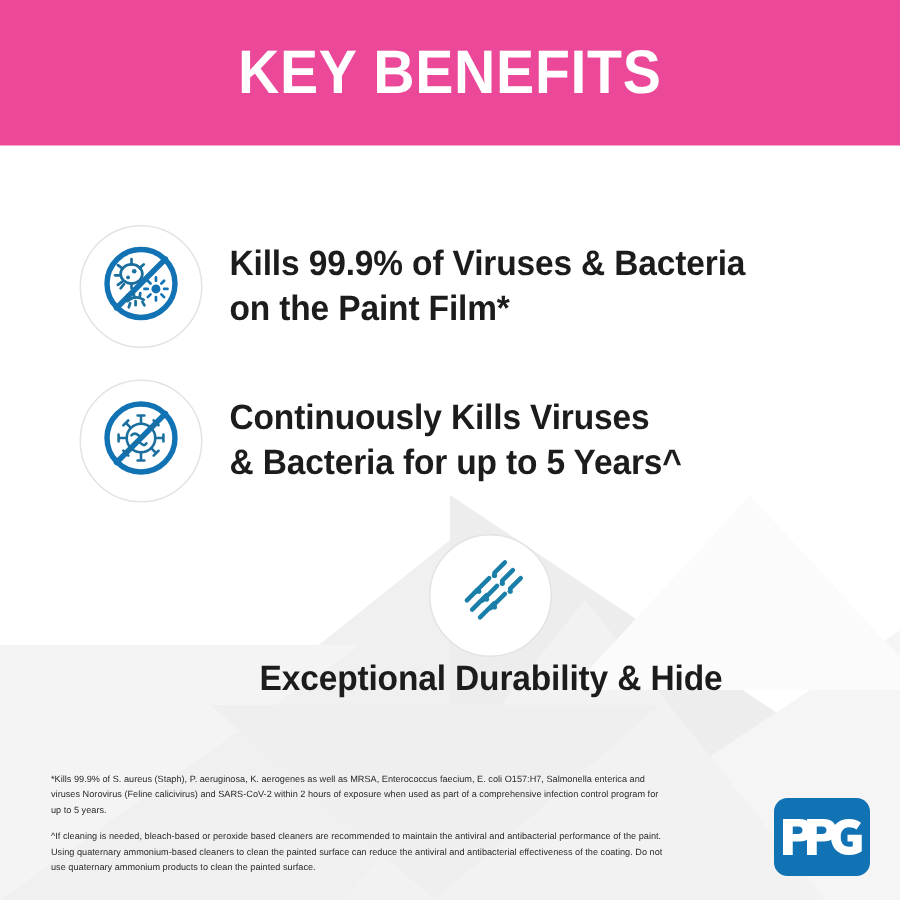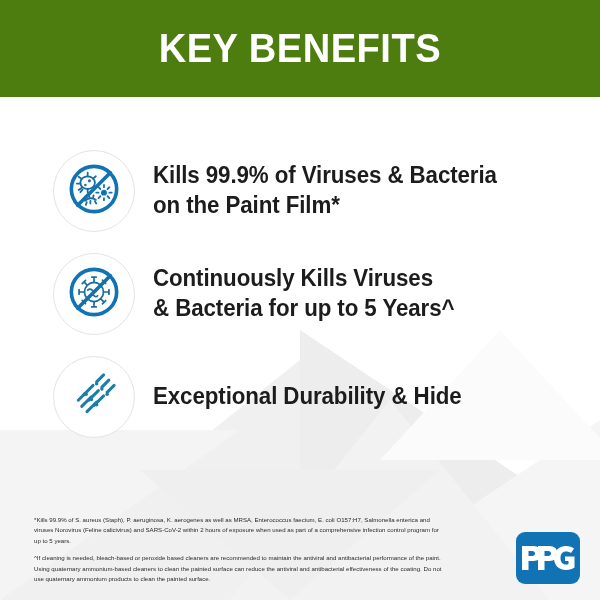--- a/index.html
+++ b/index.html
@@ -71,21 +71,21 @@
     border-right: 120px solid transparent;
     border-bottom: 130px solid #fbfbfb;
   }
 
   
   .header-band {
     position: absolute;
     left: 0; top: 0;
     width: 600px;
     height: 97px;
-    background: #4d7c0f;
+    background: #ec4899;
     z-index: 2;
     display: flex;
     align-items: center;
     justify-content: center;
   }
   .header-title {
     color: #ffffff;
     font-family: "Liberation Sans Narrow", "Liberation Sans", sans-serif;
     font-weight: bold;
     font-size: 41px;
@@ -101,21 +101,21 @@
     left: 0; top: 150px;
     width: 600px;
     z-index: 3;
   }
   .benefit-row {
     display: flex;
     align-items: center;
     padding-left: 53px;
     margin-bottom: 21px;
   }
-  .benefit-row:last-child { margin-bottom: 0; }
+  .benefit-row:last-child { margin-bottom: 0; flex-direction: column; }
 
   .icon-circle {
     width: 82px;
     height: 82px;
     min-width: 82px;
     border-radius: 50%;
     background: #ffffff;
     border: 1px solid #e3e3e3;
     display: flex;
     align-items: center;

